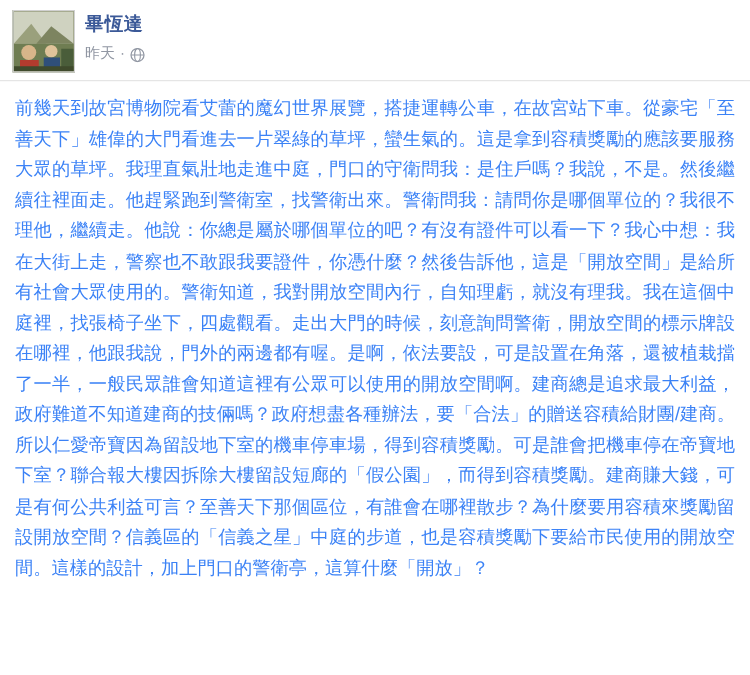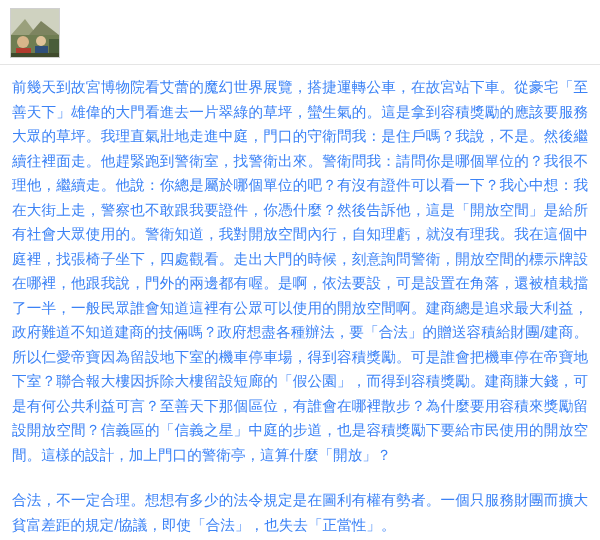--- a/index.html
+++ b/index.html
@@ -115,22 +115,35 @@
         <path d="M18 26 L30 12 L48 26 Z" fill="#7d8460"></path>
         <rect x="0" y="26" width="48" height="22" fill="#6f7d52"></rect>
         <circle cx="12" cy="33" r="6" fill="#d8b58a"></circle>
         <rect x="5" y="39" width="15" height="9" fill="#b23b2e"></rect>
         <circle cx="30" cy="32" r="5" fill="#e0c39a"></circle>
         <rect x="24" y="37" width="13" height="11" fill="#2f4f7a"></rect>
         <rect x="38" y="30" width="10" height="18" fill="#4a5d3a"></rect>
         <rect x="0" y="44" width="48" height="4" fill="#3f4a2c"></rect>
       </svg>
     </div>
+    <div class="header-text">
+      <div class="author-name">畢恆達</div>
+      <div class="meta-row">
+        <span class="timestamp">昨天</span>
+        <span class="dot-sep">·</span>
+        <span class="globe-icon">
+          <svg width="12" height="12" viewBox="0 0 12 12">
+            <circle cx="6" cy="6" r="5.2" fill="none" stroke="#9197a3" stroke-width="1"></circle>
+            <ellipse cx="6" cy="6" rx="2.3" ry="5.2" fill="none" stroke="#9197a3" stroke-width="0.9"></ellipse>
+            <line x1="0.8" y1="6" x2="11.2" y2="6" stroke="#9197a3" stroke-width="0.9"></line>
+          </svg>
+        </span>
+      </div>
+    </div>
   </div>
 
   <div class="divider"></div>
 
   <div class="post-body">
     <div class="post-text para">前幾天到故宮博物院看艾蕾的魔幻世界展覽，搭捷運轉公車，在故宮站下車。從豪宅「至善天下」雄偉的大門看進去一片翠綠的草坪，蠻生氣的。這是拿到容積獎勵的應該要服務大眾的草坪。我理直氣壯地走進中庭，門口的守衛問我：是住戶嗎？我說，不是。然後繼續往裡面走。他趕緊跑到警衛室，找警衛出來。警衛問我：請問你是哪個單位的？我很不理他，繼續走。他說：你總是屬於哪個單位的吧？有沒有證件可以看一下？我心中想：我在大街上走，警察也不敢跟我要證件，你憑什麼？然後告訴他，這是「開放空間」是給所有社會大眾使用的。警衛知道，我對開放空間內行，自知理虧，就沒有理我。我在這個中庭裡，找張椅子坐下，四處觀看。走出大門的時候，刻意詢問警衛，開放空間的標示牌設在哪裡，他跟我說，門外的兩邊都有喔。是啊，依法要設，可是設置在角落，還被植栽擋了一半，一般民眾誰會知道這裡有公眾可以使用的開放空間啊。建商總是追求最大利益，政府難道不知道建商的技倆嗎？政府想盡各種辦法，要「合法」的贈送容積給財團/建商。所以仁愛帝寶因為留設地下室的機車停車場，得到容積獎勵。可是誰會把機車停在帝寶地下室？聯合報大樓因拆除大樓留設短廊的「假公園」，而得到容積獎勵。建商賺大錢，可是有何公共利益可言？至善天下那個區位，有誰會在哪裡散步？為什麼要用容積來獎勵留設開放空間？信義區的「信義之星」中庭的步道，也是容積獎勵下要給市民使用的開放空間。這樣的設計，加上門口的警衛亭，這算什麼「開放」？</div>
-    <div class="post-text para">合法，不一定合理。想想有多少的法令規定是在圖利有權有勢者。一個只服務財團而擴大貧富差距的規定/協議，即使「合法」，也失去「正當性」。</div>
   </div>
 
 </div>
 
 </body></html>

